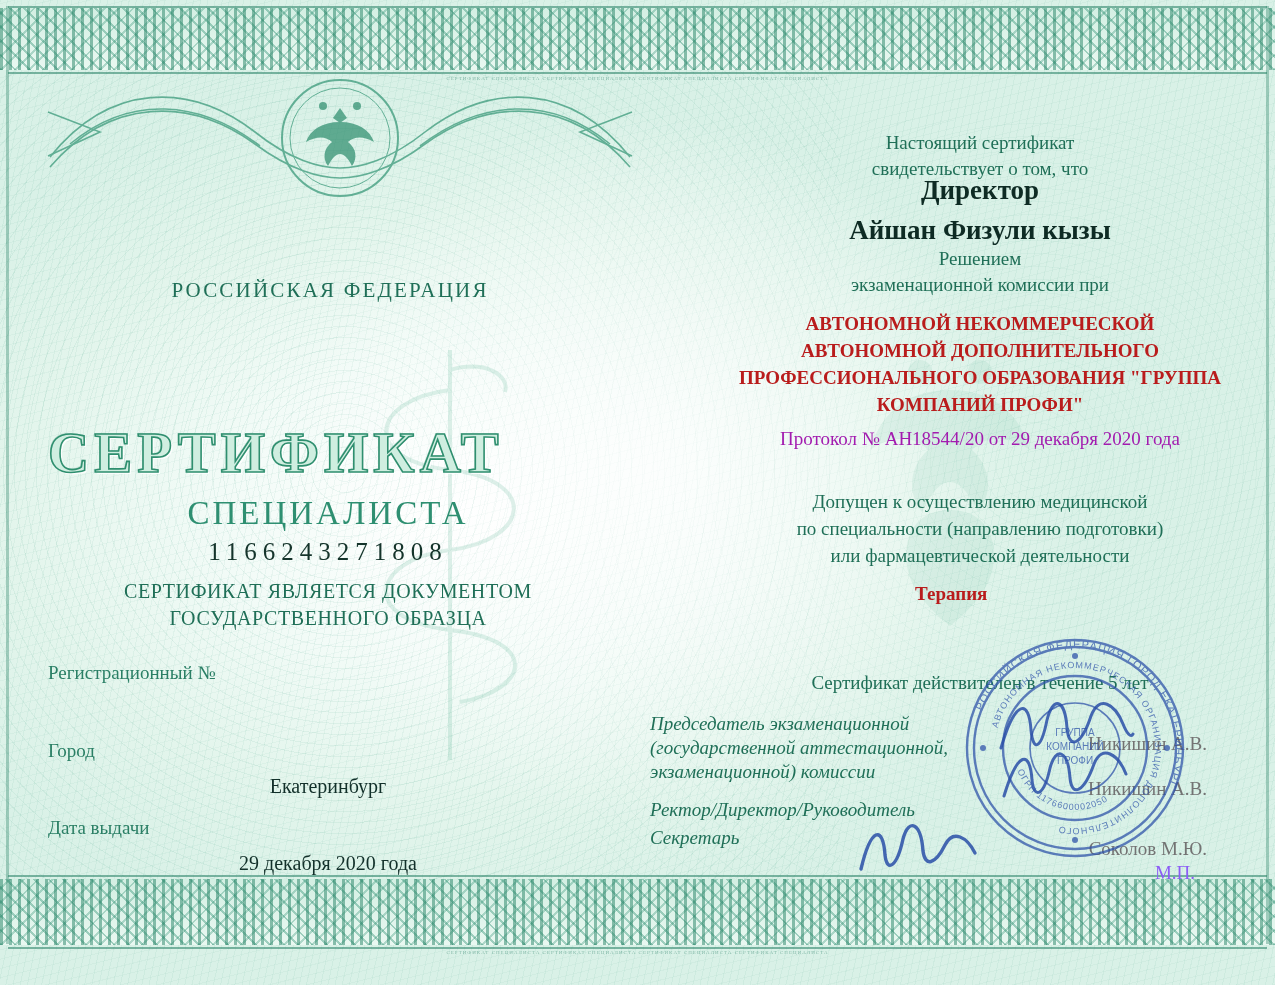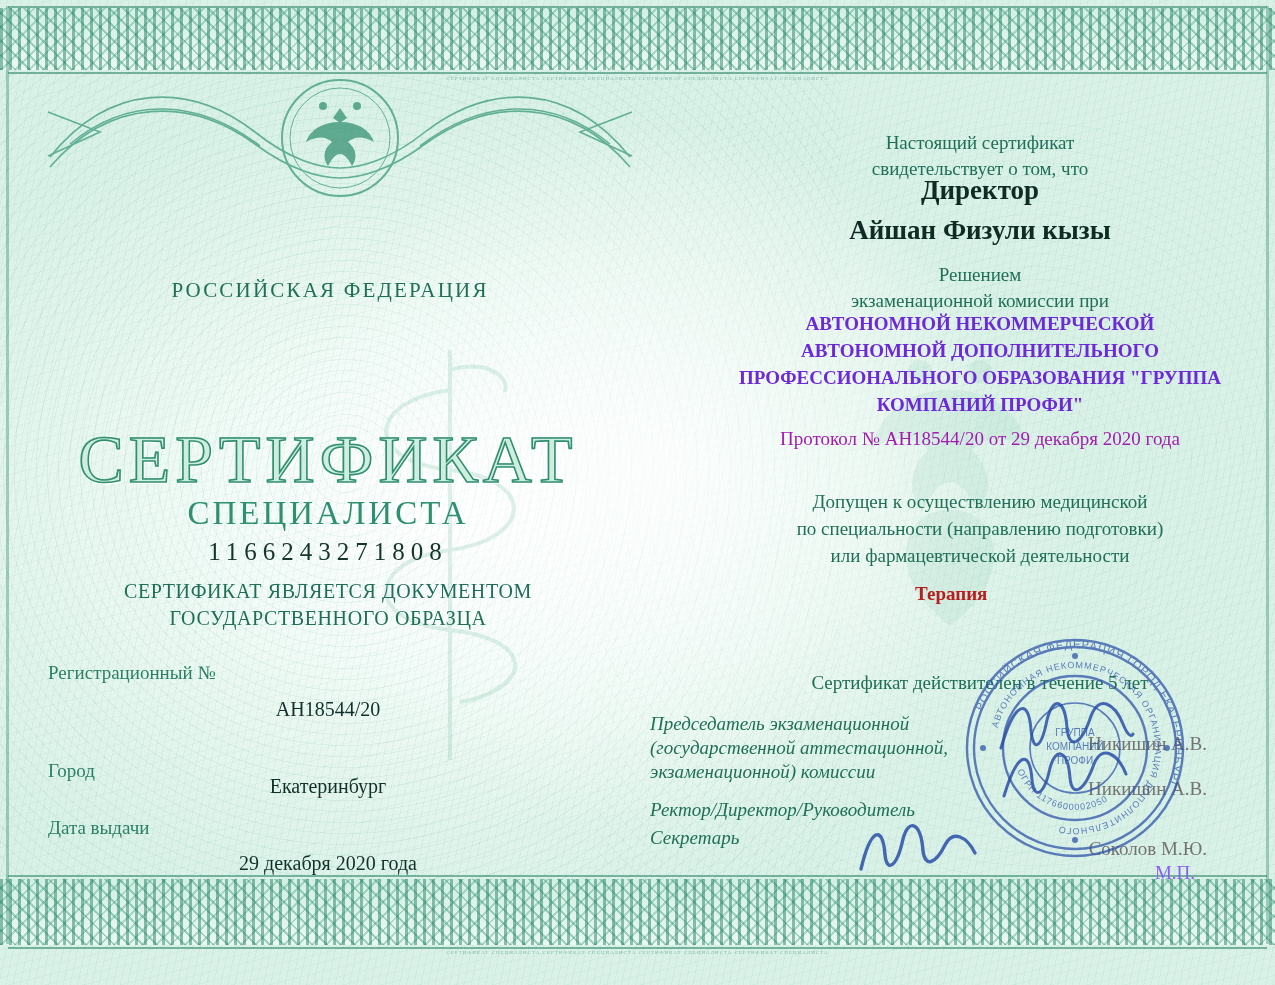--- a/index.html
+++ b/index.html
@@ -110,24 +110,24 @@
     font-size: 21px;
     letter-spacing: 2.2px;
     color: #1f6f57;
     font-family: "Liberation Serif", serif;
   }
   .cert-word {
     position: absolute;
     left: 48px;
     top: 420px;
     width: 560px;
-    text-align: center;
-    font-size: 68px;
+    text-align: left;
+    font-size: 57px;
     letter-spacing: 5px;
-    font-weight: normal;
+    font-weight: bold;
     color: #cfeee0;
     -webkit-text-stroke: 1.6px #2f8f6f;
     text-shadow: 2px 2px 0 rgba(255,255,255,.85), -1px -1px 0 rgba(40,130,105,.25);
     font-family: "Liberation Serif", serif;
   }
   .cert-sub {
     position: absolute;
     left: 48px;
     top: 495px;
     width: 560px;
@@ -170,21 +170,21 @@
   .field-value {
     position: absolute;
     width: 560px;
     left: 48px;
     text-align: center;
     font-size: 20px;
     color: #12302a;
   }
   .lbl-reg  { top: 662px; }
   .val-reg  { top: 698px; }
-  .lbl-city { top: 740px; margin-top: 20px; }
+  .lbl-city { top: 740px; }
   .val-city { top: 775px; }
   .lbl-date { top: 817px; }
   .val-date { top: 852px; }
 
   
   .r-intro {
     position: absolute;
     left: 700px;
     top: 130px;
     width: 560px;
@@ -209,37 +209,37 @@
     top: 215px;
     width: 560px;
     text-align: center;
     font-size: 27px;
     font-weight: bold;
     color: #0e2b24;
   }
   .r-decision {
     position: absolute;
     left: 700px;
-    top: 262px;
+    top: 246px;
     width: 560px;
     text-align: center;
     font-size: 19px;
     line-height: 26px;
     color: #1f6f57;
   }
   .r-org {
     position: absolute;
     left: 690px;
     top: 310px;
     width: 580px;
     text-align: center;
     font-size: 19px;
     line-height: 27px;
     font-weight: bold;
-    color: #6d28d9;
+    color: #b91c1c;
   }
   .r-protocol {
     position: absolute;
     left: 700px;
     top: 428px;
     width: 560px;
     text-align: center;
     font-size: 19px;
     color: #a21caf;
   }
@@ -406,21 +406,20 @@
   <div class="rf-title">РОССИЙСКАЯ ФЕДЕРАЦИЯ</div>
   <div class="cert-word">СЕРТИФИКАТ</div>
   <div class="cert-sub">СПЕЦИАЛИСТА</div>
   <div class="cert-number">1166243271808</div>
   <div class="gov-note">
     <div>СЕРТИФИКАТ ЯВЛЯЕТСЯ ДОКУМЕНТОМ</div>
     <div>ГОСУДАРСТВЕННОГО ОБРАЗЦА</div>
   </div>
 
   <div class="field-label lbl-reg">Регистрационный №</div>
-  <div class="field-value val-reg">АН18544/20</div>
   <div class="field-label lbl-city">Город</div>
   <div class="field-value val-city">Екатеринбург</div>
   <div class="field-label lbl-date">Дата выдачи</div>
   <div class="field-value val-date">29 декабря 2020 года</div>
 
   <div class="r-intro">
     <div>Настоящий сертификат</div>
     <div>свидетельствует о том, что</div>
   </div>
   <div class="r-name1">Директор</div>

